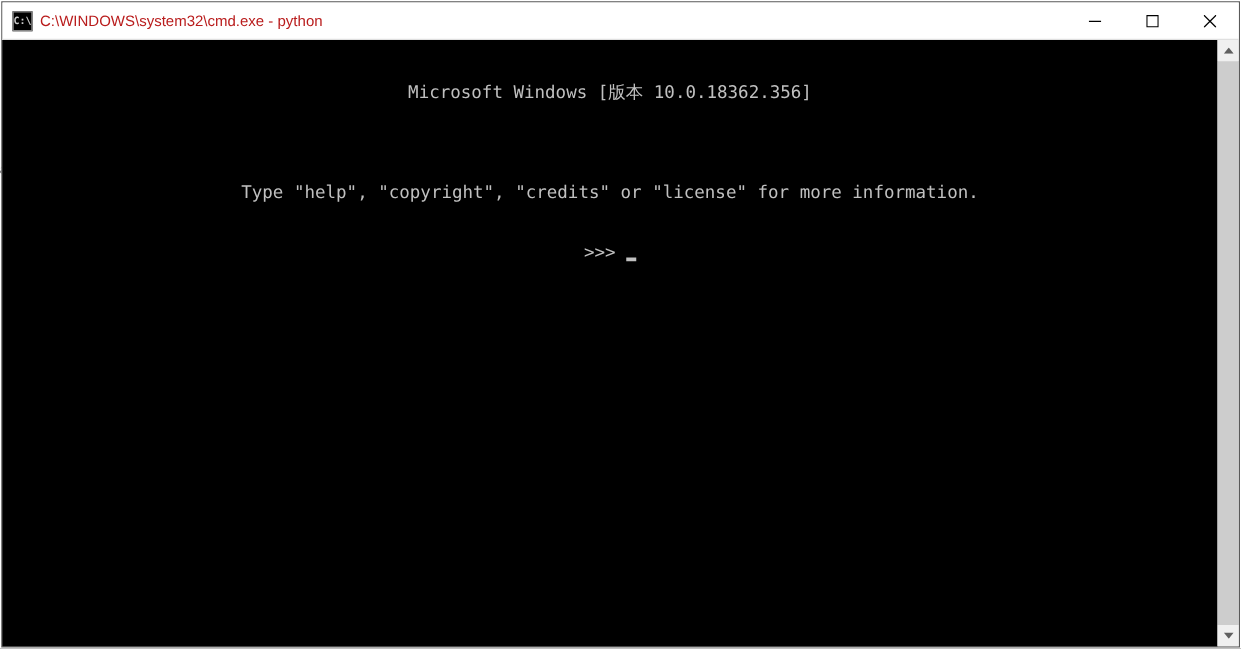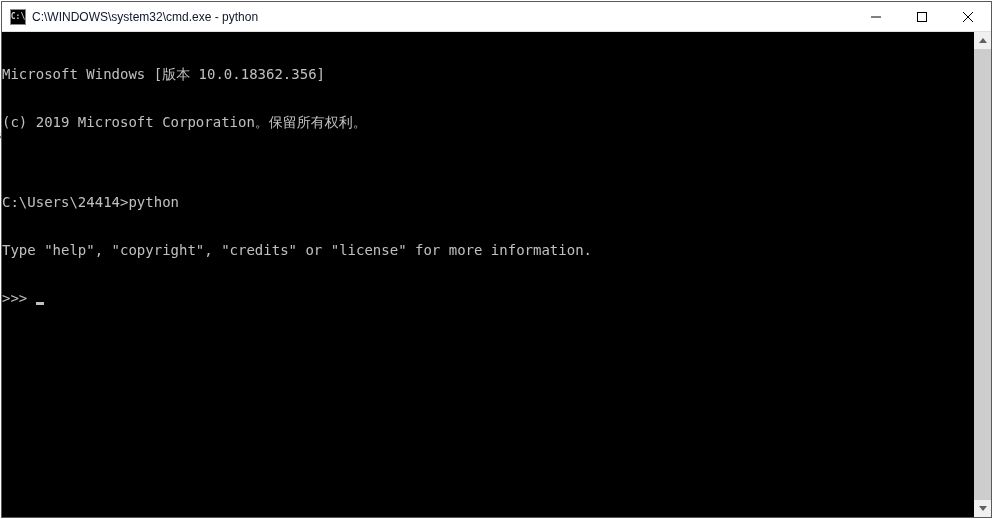--- a/index.html
+++ b/index.html
@@ -44,21 +44,21 @@
       font-size: 8px;
       font-family: monospace;
       display: flex;
       align-items: center;
       justify-content: center;
       font-weight: bold;
       border: 1px solid #888;
     }
     .titlebar-title {
       font-size: 12px;
-      color: #0f172a;
+      color: #b91c1c;
       flex-grow: 1;
     }
     .titlebar-controls {
       display: flex;
       height: 100%;
     }
     .titlebar-btn {
       width: 46px;
       height: 100%;
       display: flex;
@@ -83,20 +83,21 @@
     .terminal {
       flex-grow: 1;
       background: #000;
       color: #c0c0c0;
       font-family: "NSimSun", "SimSun", "Consolas", monospace;
       font-size: 14px;
       line-height: 16px;
       padding: 2px 0 0 0;
       white-space: pre;
       overflow: hidden;
+      text-align: center;
     }
     .terminal-line {
       display: block;
     }
     .cursor {
       display: inline-block;
       width: 8px;
       height: 3px;
       background: #c0c0c0;
       vertical-align: bottom;
@@ -161,23 +162,21 @@
         <svg viewBox="0 0 10 10">
             <line x1="0" y1="0" x2="10" y2="10" stroke="#000" stroke-width="1"></line>
             <line x1="10" y1="0" x2="0" y2="10" stroke="#000" stroke-width="1"></line>
           </svg>
       </div>
     </div>
   </div>
   <div class="terminal-wrap">
     <div class="terminal">
       <span class="terminal-line">Microsoft Windows [版本 10.0.18362.356]</span>
-      <span class="terminal-line">(c) 2019 Microsoft Corporation。保留所有权利。</span>
       <span class="terminal-line"></span>
-      <span class="terminal-line">C:\Users\24414&gt;python</span>
       <span class="terminal-line">Type "help", "copyright", "credits" or "license" for more information.</span>
       <span class="terminal-line"><span>&gt;&gt;&gt; </span><span class="cursor"></span></span>
     </div>
     <div class="scrollbar">
       <div class="scroll-arrow up">
         <svg width="8" height="5" viewBox="0 0 8 5">
             <path d="M0 5 L4 0 L8 5 Z" fill="#606060"></path>
           </svg>
       </div>
       <div class="scroll-thumb"></div>

